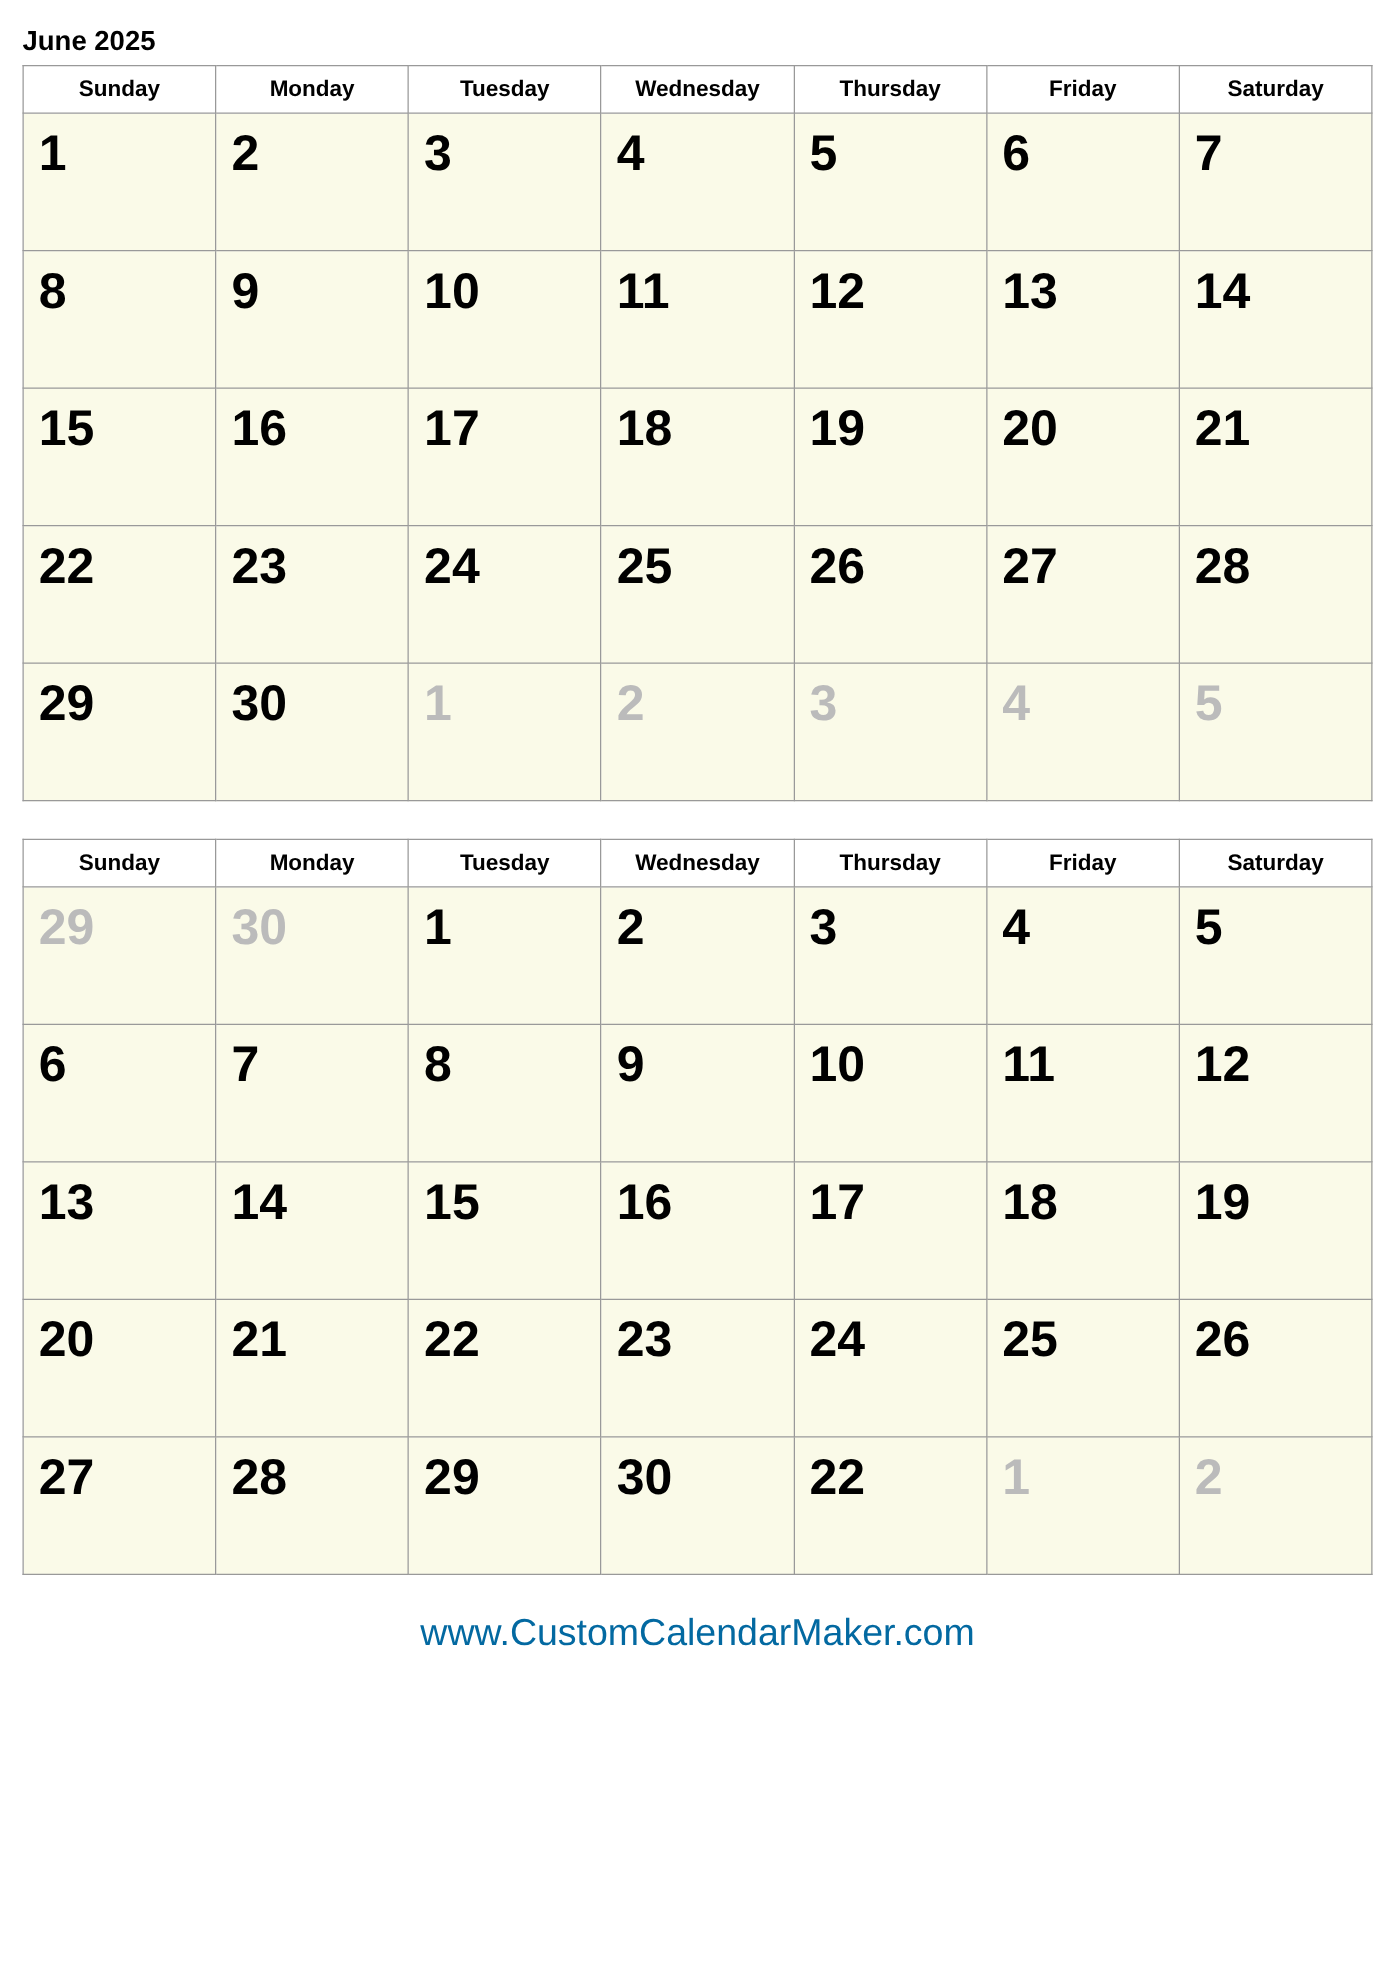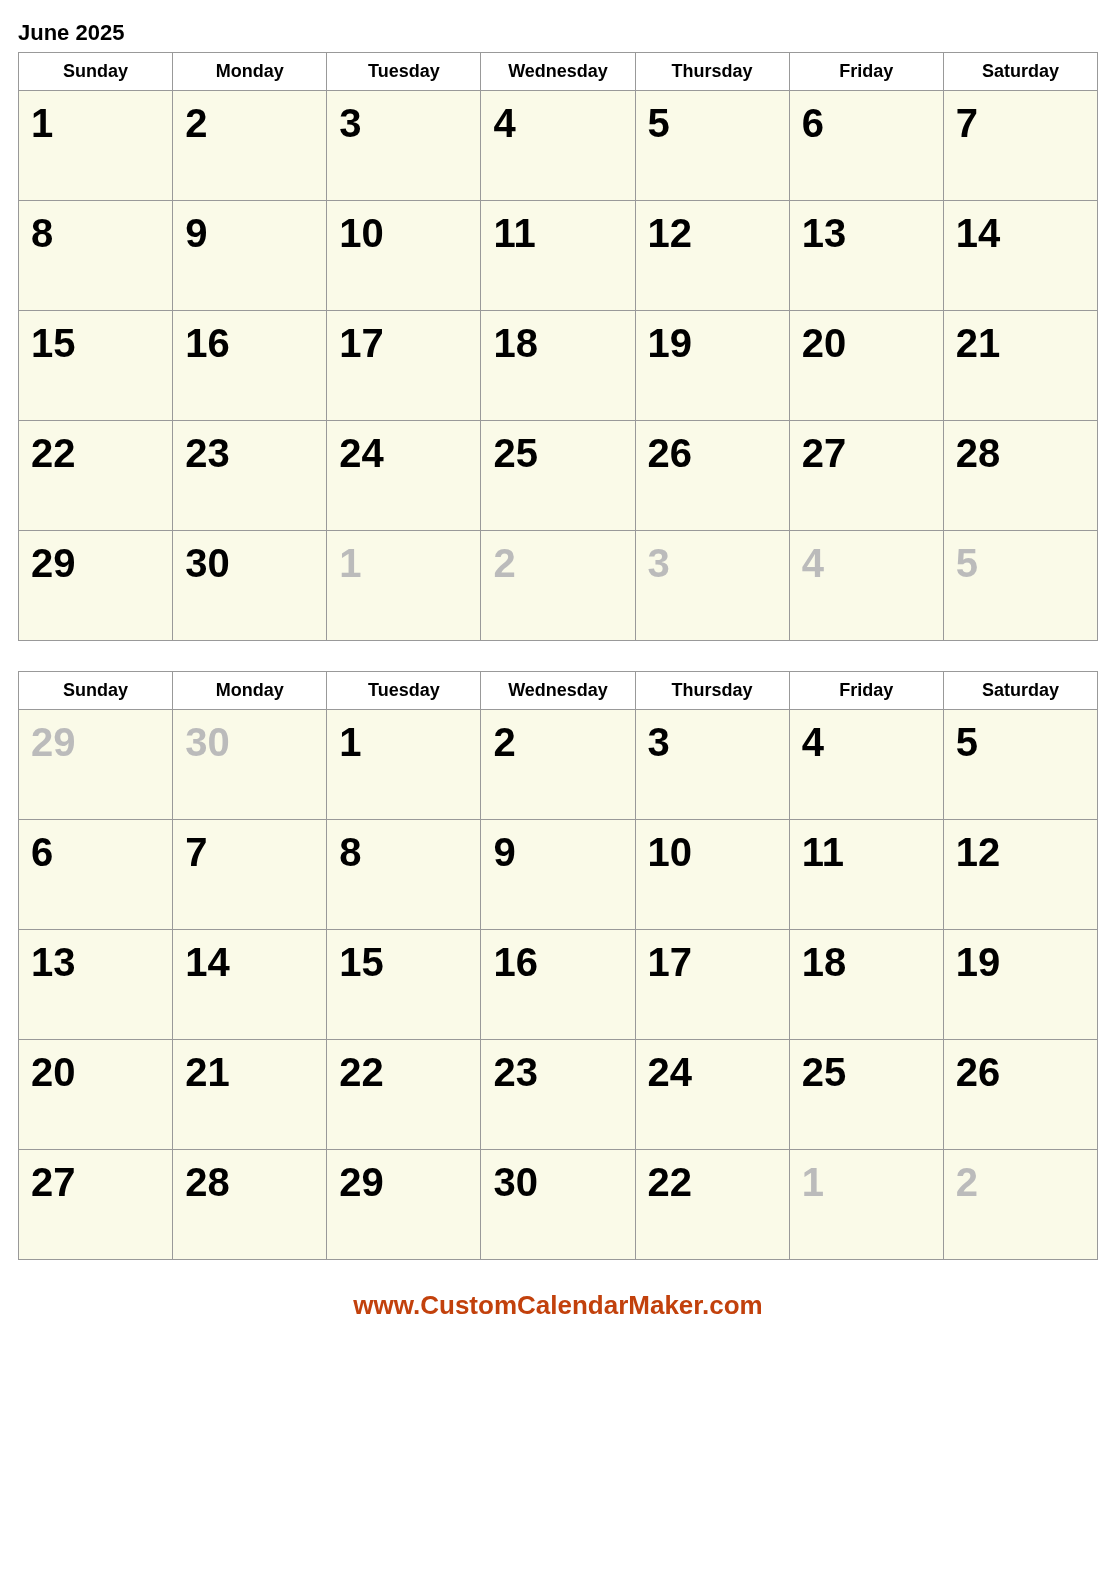--- a/index.html
+++ b/index.html
@@ -47,23 +47,23 @@
       background: #fafae8;
       font-size: 40px;
       font-weight: bold;
       color: #000;
     }
     .calendar-table td.other-month {
       color: #bbb;
     }
     .footer-link {
       text-align: center;
-      font-size: 26px;
-      font-weight: bold;
-      color: #c2410c;
+      font-size: 30px;
+      font-weight: normal;
+      color: #0369a1;
       margin-top: 10px;
       font-family: Arial, sans-serif;
     }
   </style>
 </head>
 <body>
 
 <div class="calendar-wrapper">
 
   <div class="month-title">June 2025</div>

